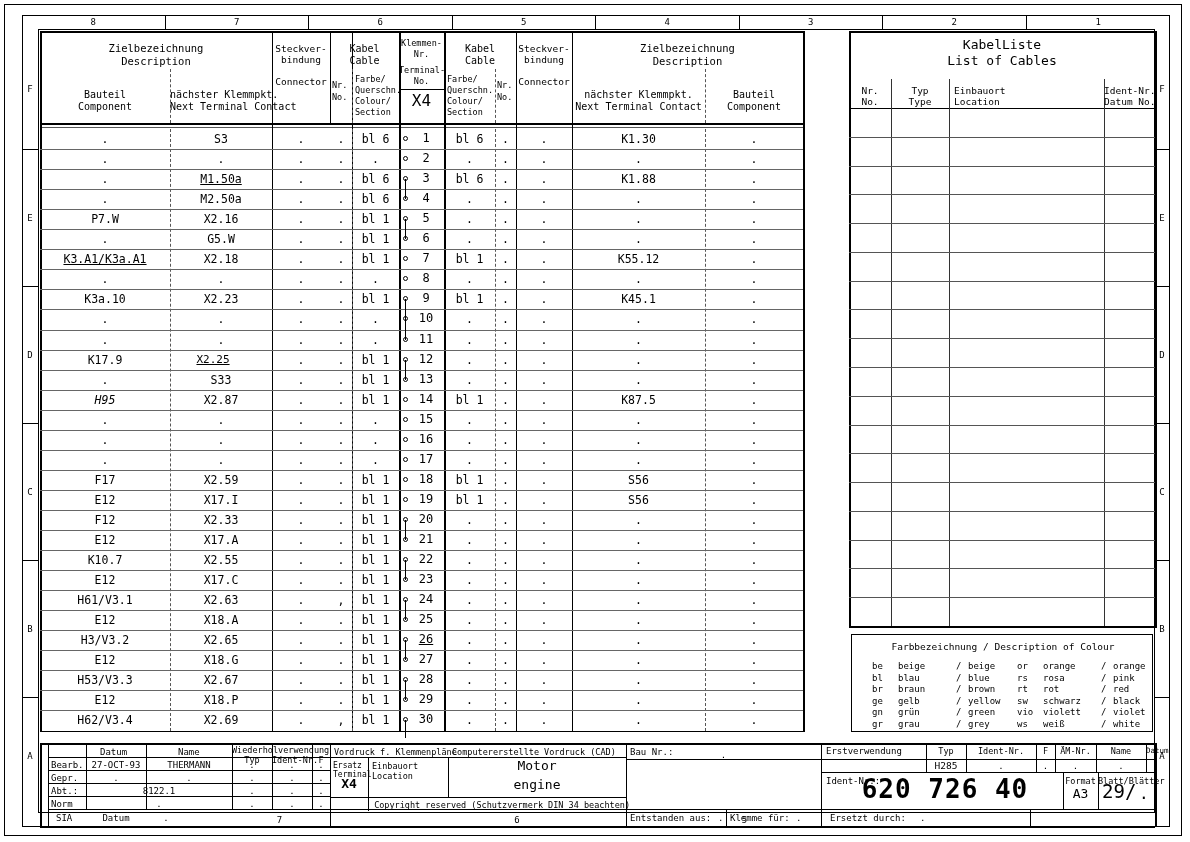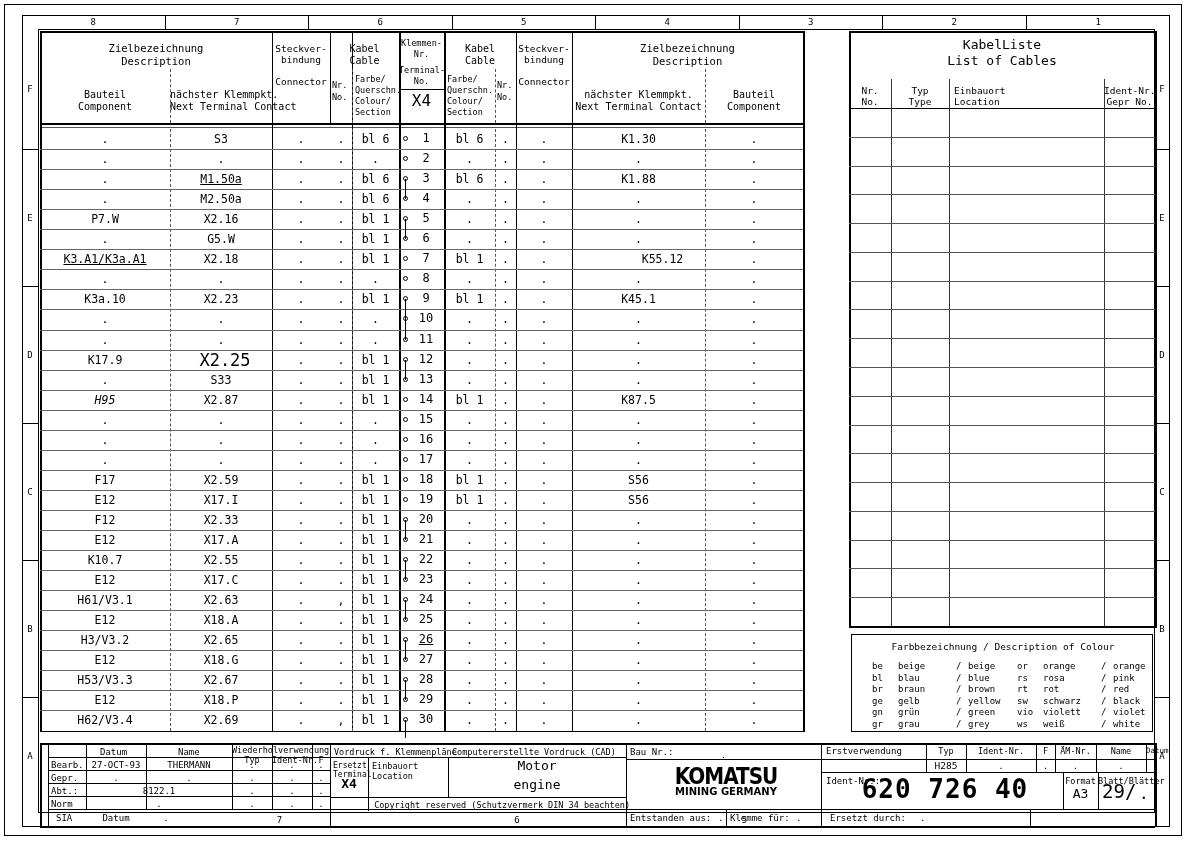--- a/index.html
+++ b/index.html
@@ -236,21 +236,21 @@
       <div class="termdot" style="left:403px;top:236.275px;"></div>
       <div class="ln" style="left:40px;top:249px;width:763px;height:1px;background:#666;"></div>
       <div class="rowtext" style="left:40px;top:252.3px;width:130px;font-size:11.5px;text-decoration:underline;">K3.A1/K3a.A1</div>
       <div class="rowtext" style="left:170px;top:252.3px;width:102px;font-size:11.5px;">X2.18</div>
       <div class="rowtext" style="left:272px;top:252.3px;width:58px;font-size:11.5px;">.</div>
       <div class="rowtext" style="left:330px;top:252.3px;width:22px;font-size:11.5px;">.</div>
       <div class="rowtext" style="left:352px;top:252.3px;width:47px;font-size:11.5px;">bl 1</div>
       <div class="rowtext" style="left:444px;top:252.3px;width:51px;font-size:11.5px;">bl 1</div>
       <div class="rowtext" style="left:495px;top:252.3px;width:21px;font-size:11.5px;">.</div>
       <div class="rowtext" style="left:516px;top:252.3px;width:56px;font-size:11.5px;">.</div>
-      <div class="rowtext" style="left:596px;top:252.3px;width:133px;font-size:11.5px;">K55.12</div>
+      <div class="rowtext" style="left:572px;top:252.3px;width:133px;font-size:11.5px;">K55.12</div>
       <div class="rowtext" style="left:705px;top:252.3px;width:98px;font-size:11.5px;">.</div>
       <div class="termnum" style="left:413px;top:251.3px;width:26px;">7</div>
       <div class="termdot" style="left:403px;top:256.325px;"></div>
       <div class="ln" style="left:40px;top:269px;width:763px;height:1px;background:#666;"></div>
       <div class="rowtext" style="left:40px;top:272.35px;width:130px;font-size:11.5px;">.</div>
       <div class="rowtext" style="left:170px;top:272.35px;width:102px;font-size:11.5px;">.</div>
       <div class="rowtext" style="left:272px;top:272.35px;width:58px;font-size:11.5px;">.</div>
       <div class="rowtext" style="left:330px;top:272.35px;width:22px;font-size:11.5px;">.</div>
       <div class="rowtext" style="left:352px;top:272.35px;width:47px;font-size:11.5px;">.</div>
       <div class="rowtext" style="left:444px;top:272.35px;width:51px;font-size:11.5px;">.</div>
@@ -294,21 +294,21 @@
       <div class="rowtext" style="left:352px;top:332.5px;width:47px;font-size:11.5px;">.</div>
       <div class="rowtext" style="left:444px;top:332.5px;width:51px;font-size:11.5px;">.</div>
       <div class="rowtext" style="left:495px;top:332.5px;width:21px;font-size:11.5px;">.</div>
       <div class="rowtext" style="left:516px;top:332.5px;width:56px;font-size:11.5px;">.</div>
       <div class="rowtext" style="left:572px;top:332.5px;width:133px;font-size:11.5px;">.</div>
       <div class="rowtext" style="left:705px;top:332.5px;width:98px;font-size:11.5px;">.</div>
       <div class="termnum" style="left:413px;top:331.5px;width:26px;">11</div>
       <div class="termdot" style="left:403px;top:336.525px;"></div>
       <div class="ln" style="left:40px;top:350px;width:763px;height:1px;background:#666;"></div>
       <div class="rowtext" style="left:40px;top:352.55px;width:130px;font-size:11.5px;">K17.9</div>
-      <div class="rowtext" style="left:174px;top:352.55px;width:102px;font-size:17px;">X2.25</div>
+      <div class="rowtext" style="left:162px;top:352.55px;width:102px;font-size:11px;text-decoration:underline;">X2.25</div>
       <div class="rowtext" style="left:272px;top:352.55px;width:58px;font-size:11.5px;">.</div>
       <div class="rowtext" style="left:330px;top:352.55px;width:22px;font-size:11.5px;">.</div>
       <div class="rowtext" style="left:352px;top:352.55px;width:47px;font-size:11.5px;">bl 1</div>
       <div class="rowtext" style="left:444px;top:352.55px;width:51px;font-size:11.5px;">.</div>
       <div class="rowtext" style="left:495px;top:352.55px;width:21px;font-size:11.5px;">.</div>
       <div class="rowtext" style="left:516px;top:352.55px;width:56px;font-size:11.5px;">.</div>
       <div class="rowtext" style="left:572px;top:352.55px;width:133px;font-size:11.5px;">.</div>
       <div class="rowtext" style="left:705px;top:352.55px;width:98px;font-size:11.5px;">.</div>
       <div class="termnum" style="left:413px;top:351.55px;width:26px;">12</div>
       <div class="termdot" style="left:403px;top:356.575px;"></div>
@@ -570,21 +570,21 @@
       <div class="ln" style="left:1104px;top:79px;width:1px;height:547px;background:#333;"></div>
       <div class="ctr" style="left:849px;top:39px;width:306px;font-size:13px;">KabelListe</div>
       <div class="ctr" style="left:849px;top:55px;width:306px;font-size:13px;">List of Cables</div>
       <div class="t" style="text-align:center;left:849px;width:42px;top:85px;font-size:9.5px;">Nr.</div>
       <div class="t" style="text-align:center;left:849px;width:42px;top:96px;font-size:9.5px;">No.</div>
       <div class="t" style="text-align:center;left:891px;width:58px;top:85px;font-size:9.5px;">Typ</div>
       <div class="t" style="text-align:center;left:891px;width:58px;top:96px;font-size:9.5px;">Type</div>
       <div class="t" style="text-align:left;left:954px;top:85px;font-size:9.5px;">Einbauort</div>
       <div class="t" style="text-align:left;left:954px;top:96px;font-size:9.5px;">Location</div>
       <div class="t" style="text-align:center;left:1104px;width:51px;top:85px;font-size:9.5px;">Ident-Nr.</div>
-      <div class="t" style="text-align:center;left:1104px;width:51px;top:96px;font-size:9.5px;">Gepr No.</div>
+      <div class="t" style="text-align:center;left:1104px;width:51px;top:96px;font-size:9.5px;">Datum No.</div>
       <div class="ln" style="left:849px;top:137px;width:306px;height:1px;background:#555;"></div>
       <div class="ln" style="left:849px;top:166px;width:306px;height:1px;background:#555;"></div>
       <div class="ln" style="left:849px;top:194px;width:306px;height:1px;background:#555;"></div>
       <div class="ln" style="left:849px;top:223px;width:306px;height:1px;background:#555;"></div>
       <div class="ln" style="left:849px;top:252px;width:306px;height:1px;background:#555;"></div>
       <div class="ln" style="left:849px;top:281px;width:306px;height:1px;background:#555;"></div>
       <div class="ln" style="left:849px;top:309px;width:306px;height:1px;background:#555;"></div>
       <div class="ln" style="left:849px;top:338px;width:306px;height:1px;background:#555;"></div>
       <div class="ln" style="left:849px;top:367px;width:306px;height:1px;background:#555;"></div>
       <div class="ln" style="left:849px;top:396px;width:306px;height:1px;background:#555;"></div>
@@ -654,21 +654,21 @@
       <div class="ctr" style="left:146px;top:812px;width:40px;font-size:9px;">.</div>
       <div class="ln" style="left:330px;top:743px;width:1px;height:83px;background:#000;"></div>
       <div class="ln" style="left:368px;top:757px;width:1px;height:54px;background:#000;"></div>
       <div class="ln" style="left:448px;top:757px;width:1px;height:40px;background:#000;"></div>
       <div class="ln" style="left:330px;top:757px;width:296px;height:1px;background:#000;"></div>
       <div class="ln" style="left:330px;top:797px;width:296px;height:1px;background:#000;"></div>
       <div class="ln" style="left:330px;top:809px;width:296px;height:1px;background:#000;"></div>
       <div class="ln" style="left:626px;top:743px;width:1px;height:83px;background:#000;"></div>
       <div class="t" style="left:334px;top:746px;font-size:8.5px;">Vordruck f. Klemmenpläne</div>
       <div class="t" style="left:452px;top:746px;font-size:8.5px;">Computererstellte Vordruck (CAD)</div>
-      <div class="t" style="left:333px;top:760px;font-size:8px;">Ersetzt</div>
+      <div class="t" style="left:333px;top:760px;font-size:8px;">Ersatz</div>
       <div class="t" style="left:333px;top:769px;font-size:8px;">Terminal</div>
       <div class="ctr" style="left:330px;top:778px;width:38px;font-size:13px;font-weight:bold;">X4</div>
       <div class="t" style="left:372px;top:760px;font-size:8.5px;">Einbauort</div>
       <div class="t" style="left:372px;top:770px;font-size:8.5px;">Location</div>
       <div class="ctr" style="left:448px;top:760px;width:178px;font-size:13px;">Motor</div>
       <div class="ctr" style="left:448px;top:779px;width:178px;font-size:13px;">engine</div>
       <div class="ctr" style="left:334px;top:799px;width:296px;font-size:8.5px;text-align:right;">Copyright reserved (Schutzvermerk DIN 34 beachten)</div>
       <div class="ln" style="left:626px;top:759px;width:195px;height:1px;background:#000;"></div>
       <div class="ln" style="left:626px;top:809px;width:195px;height:1px;background:#000;"></div>
       <div class="ln" style="left:821px;top:743px;width:1px;height:83px;background:#000;"></div>
@@ -708,18 +708,14 @@
       <div class="ctr" style="left:1063px;top:775px;width:35px;font-size:8.5px;">Format</div>
       <div class="ctr" style="left:1063px;top:788px;width:35px;font-size:13px;">A3</div>
       <div class="ctr" style="left:1098px;top:775px;width:57px;font-size:8.5px;">Blatt/Blätter</div>
       <div class="t" style="left:1102px;top:785px;font-size:19px;">29/</div>
       <div class="t" style="left:1139px;top:788px;font-size:16px;">.</div>
       <div class="t" style="left:830px;top:812px;font-size:9px;">Ersetzt durch:</div>
       <div class="t" style="left:920px;top:812px;font-size:9px;">.</div>
       <div class="ln" style="left:1030px;top:809px;width:1px;height:17px;background:#000;"></div>
     </div>
 
-  <div class="komatsu">
-    <div class="k1">KOMATSU</div>
-    <div class="k2">MINING GERMANY</div>
-  </div>
 
 </div>
 
 </body></html>

